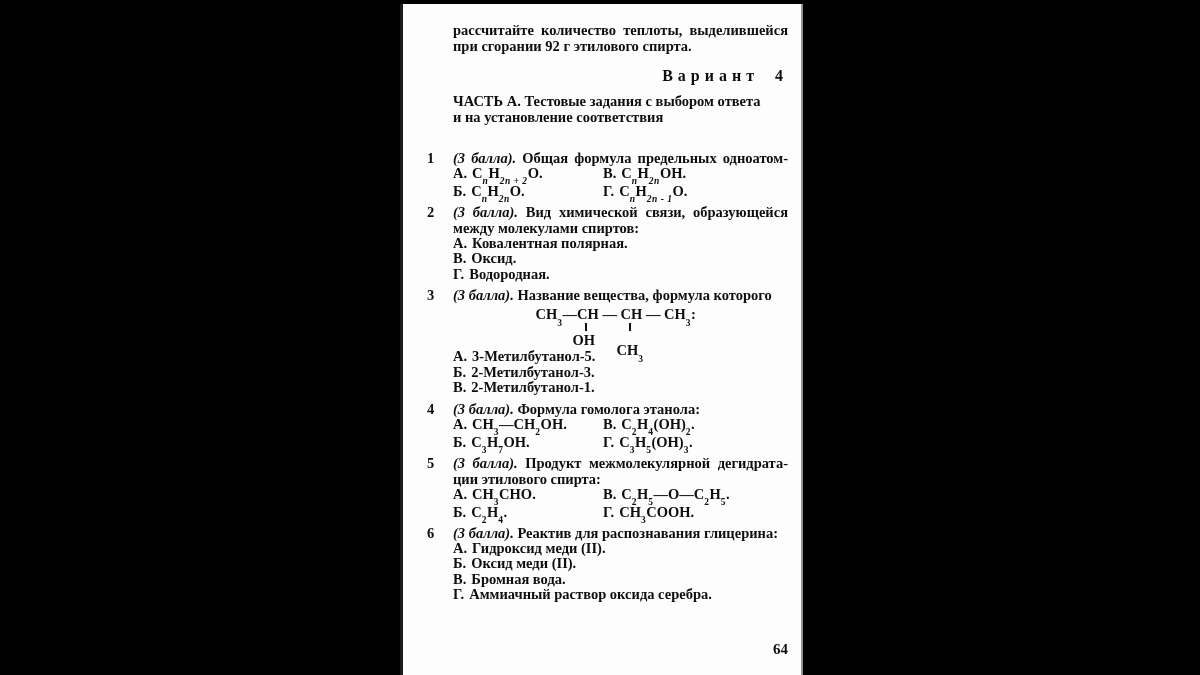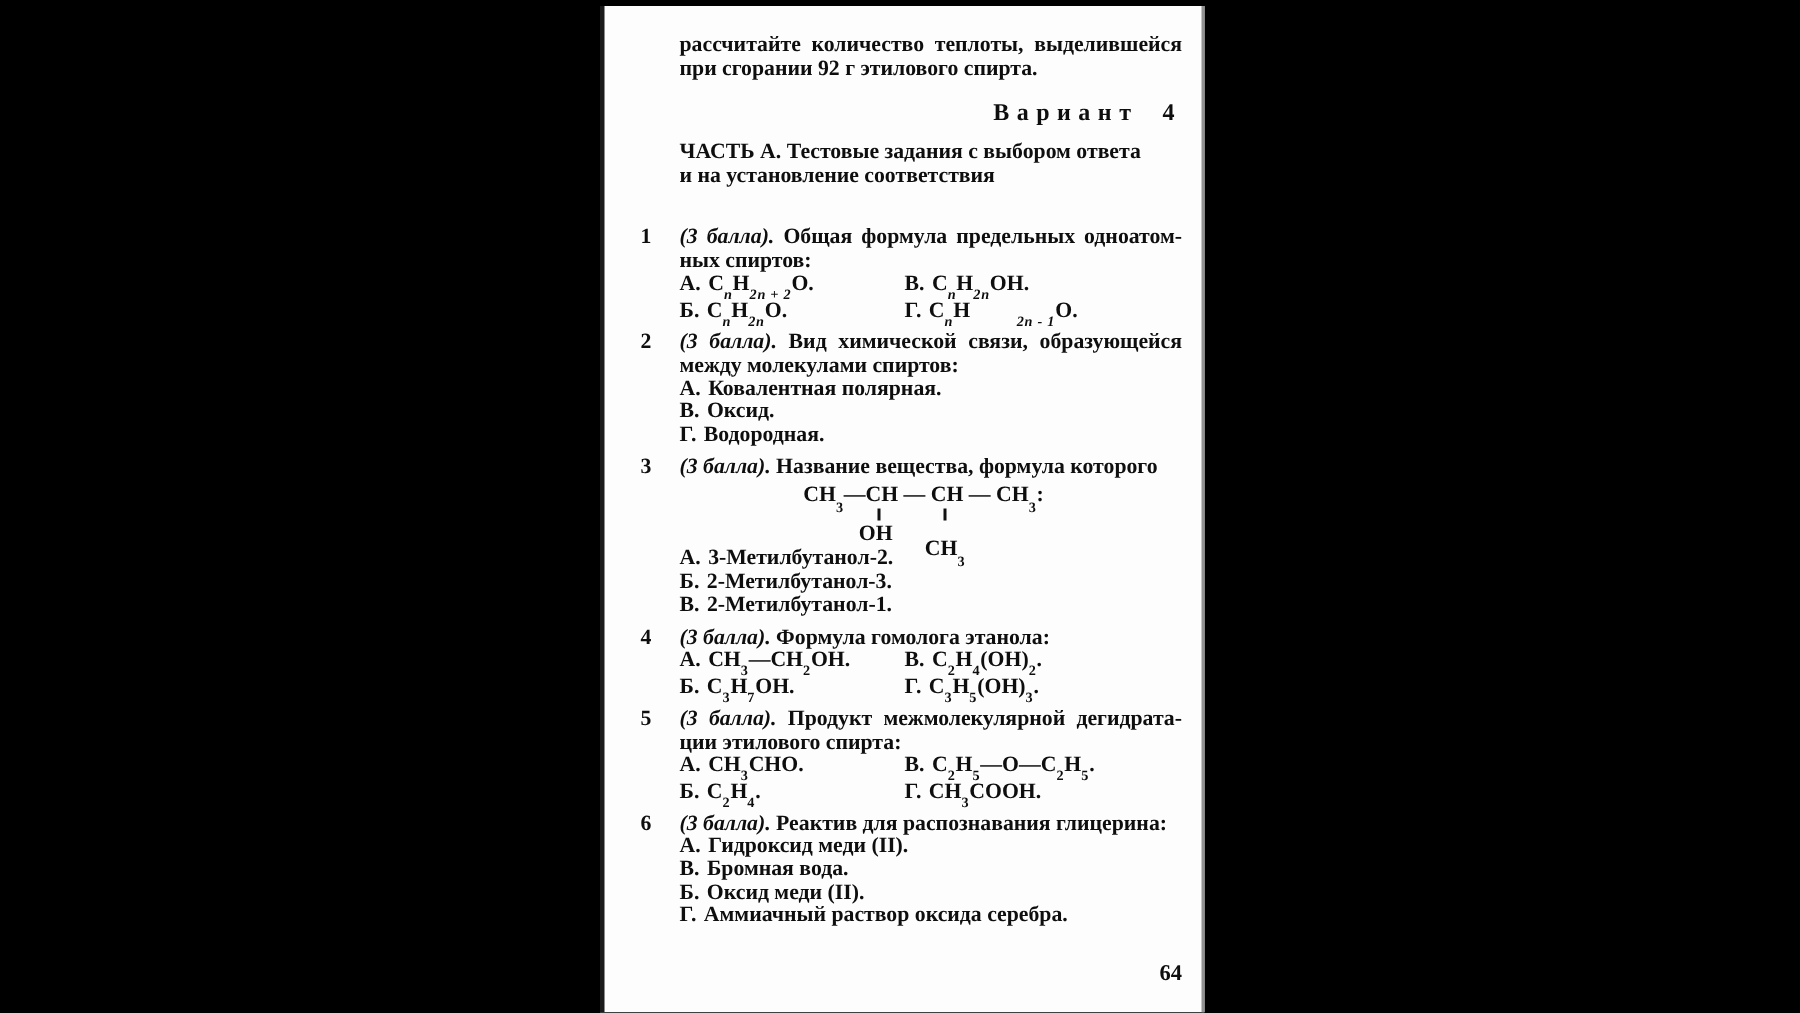--- a/index.html
+++ b/index.html
@@ -58,28 +58,27 @@
     <p class="part">
       <span style="display:block"><span>ЧАСТЬ А.</span> <span>Тестовые задания с выбором ответа</span></span>
       <span style="display:block">и на установление соответствия</span>
     </p>
 
     <div id="questions">
   <div class="question">
     <span class="qnum">1</span>
     <div class="qtext">
             <div class="just"><span class="pts">(3 балла).</span> Общая формула предельных одноатом-</div>
-            <div>ных спиртов:</div>
           </div>
 
     <div class="opts two">
             <div class="orow"><b class="olt">А.</b><span>C<sub style="font-style: italic;">n</sub>H<sub style="font-style: italic;">2n + 2</sub>O.</span></div>
             <div class="orow"><b class="olt">В.</b><span>C<sub style="font-style: italic;">n</sub>H<sub style="font-style: italic;">2n</sub>OH.</span></div>
             <div class="orow"><b class="olt">Б.</b><span>C<sub style="font-style: italic;">n</sub>H<sub style="font-style: italic;">2n</sub>O.</span></div>
-            <div class="orow"><b class="olt">Г.</b><span>C<sub style="font-style: italic;">n</sub>H<sub style="font-style: italic; margin-left: 31px;">2n - 1</sub>O.</span></div>
+            <div class="orow"><b class="olt">Г.</b><span>C<sub style="font-style: italic;">n</sub>H<sub style="font-style: italic;">2n - 1</sub>O.</span></div>
           </div>
   </div>
 
   <div class="question">
     <span class="qnum">2</span>
     <div class="qtext">
             <div class="just"><span class="pts">(3 балла).</span> Вид химической связи, образующейся</div>
             <div>между молекулами спиртов:</div>
           </div>
 
@@ -96,21 +95,21 @@
             <div><span class="pts">(3 балла).</span> Название вещества, формула которого</div>
           </div>
     <div class="sf">
       <span class="sf-main">CH<sub>3</sub>—CH — CH — CH<sub>3</sub>:</span>
       <i class="sf-bar b1"></i>
       <i class="sf-bar b2"></i>
       <span class="sf-sub s1">OH</span>
       <span class="sf-sub s2">CH<sub>3</sub></span>
     </div>
     <div class="opts one">
-            <div class="orow"><b class="olt">А.</b><span>3-Метилбутанол-2.</span></div>
+            <div class="orow"><b class="olt">А.</b><span>3-Метилбутанол-5.</span></div>
             <div class="orow"><b class="olt">Б.</b><span>2-Метилбутанол-3.</span></div>
             <div class="orow"><b class="olt">В.</b><span>2-Метилбутанол-1.</span></div>
           </div>
   </div>
 
   <div class="question">
     <span class="qnum">4</span>
     <div class="qtext">
             <div><span class="pts">(3 балла).</span> Формула гомолога этанола:</div>
           </div>
@@ -139,22 +138,22 @@
   </div>
 
   <div class="question">
     <span class="qnum">6</span>
     <div class="qtext">
             <div><span class="pts">(3 балла).</span> Реактив для распознавания глицерина:</div>
           </div>
 
     <div class="opts one">
             <div class="orow"><b class="olt">А.</b><span>Гидроксид меди (II).</span></div>
+            <div class="orow"><b class="olt">Б.</b><span>Оксид меди (II).</span></div>
             <div class="orow"><b class="olt">В.</b><span>Бромная вода.</span></div>
-            <div class="orow"><b class="olt">Б.</b><span>Оксид меди (II).</span></div>
             <div class="orow"><b class="olt">Г.</b><span>Аммиачный раствор оксида серебра.</span></div>
           </div>
   </div>
 </div>
 
     <div class="pageno">64</div>
   </div>
 </div>
 
 </body></html>

